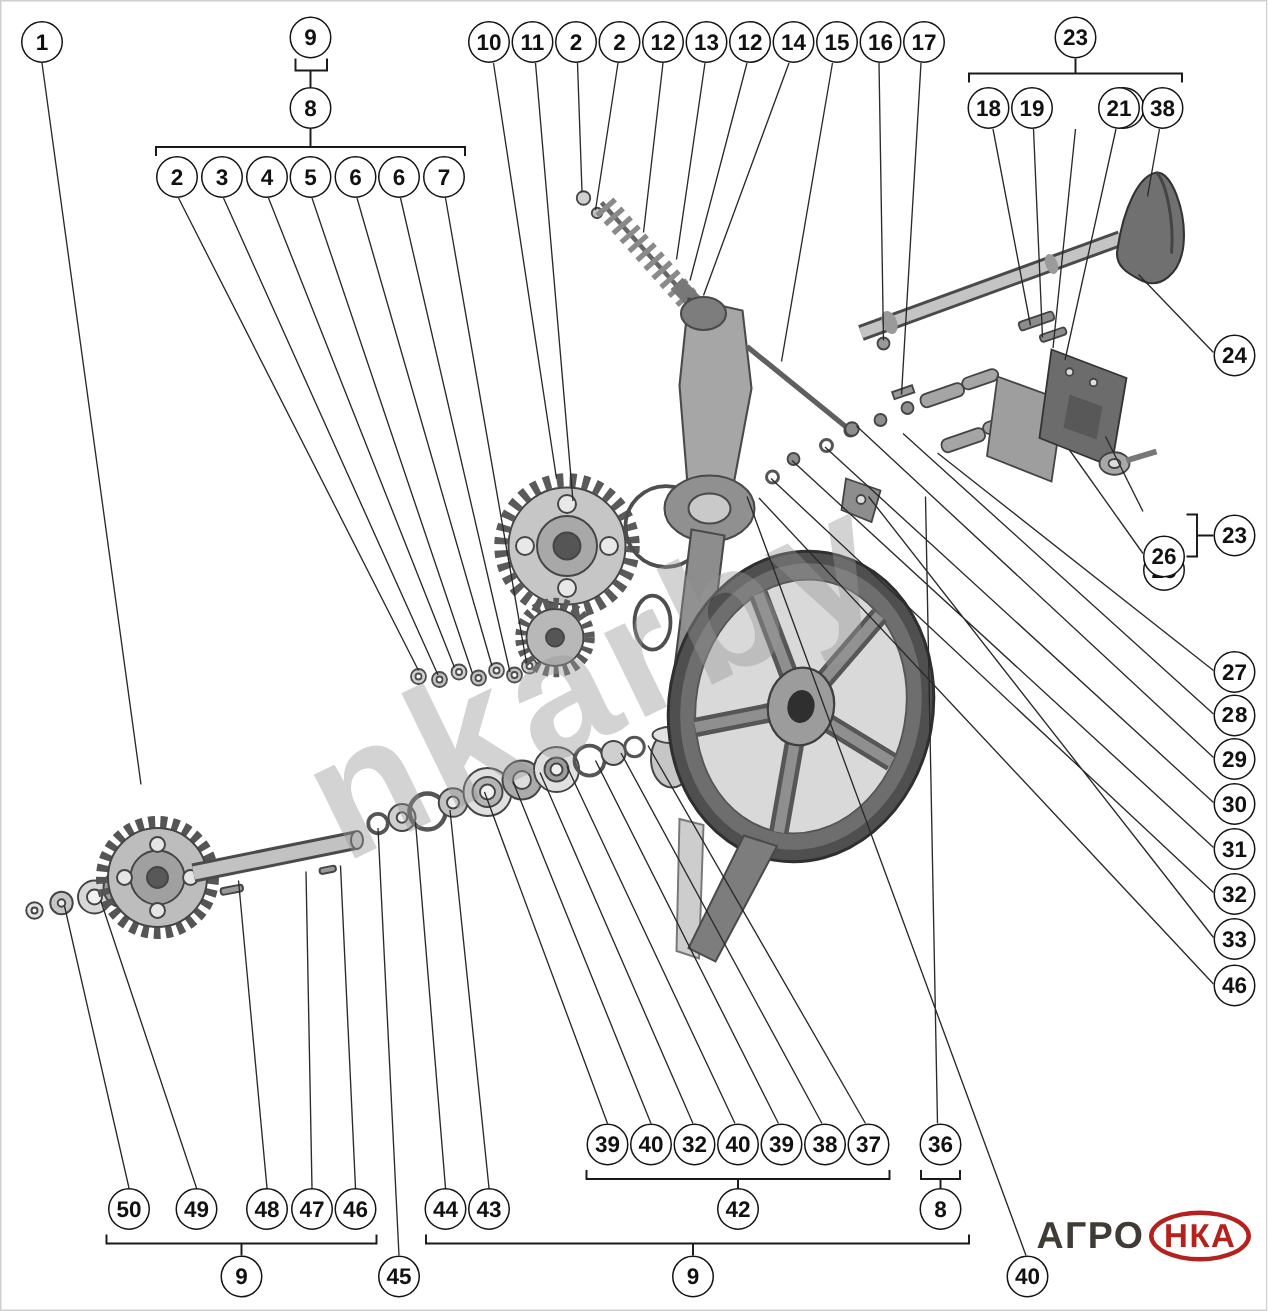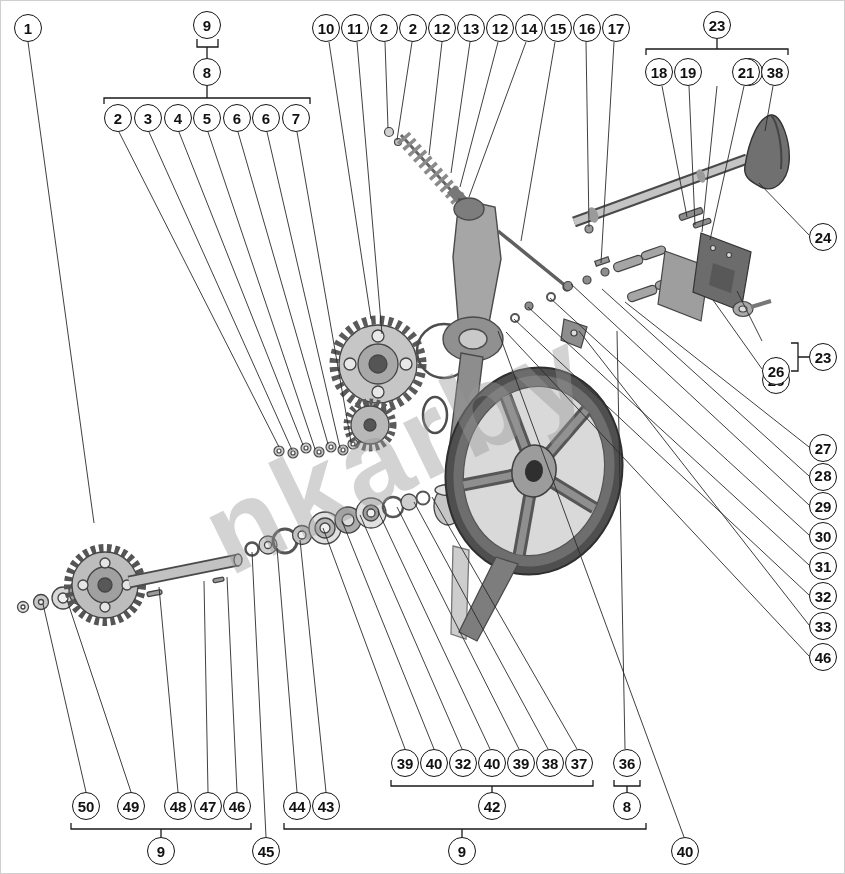--- a/index.html
+++ b/index.html
@@ -283,14 +283,18 @@
       <div class="callout" style="left: 193px; top: 791px;">47</div>
       <div class="callout" style="left: 222px; top: 791px;">46</div>
       <div class="callout" style="left: 282px; top: 791px;">44</div>
       <div class="callout" style="left: 311px; top: 791px;">43</div>
       <div class="callout" style="left: 146px; top: 836px;">9</div>
       <div class="callout" style="left: 251px; top: 836px;">45</div>
       <div class="callout" style="left: 447px; top: 836px;">9</div>
       <div class="callout" style="left: 670px; top: 836px;">40</div>
     </div>
 
+  <div class="logo">
+    <span class="logo-left">АГРО</span>
+    <span class="logo-oval">НКА</span>
+  </div>
 
 </div>
 
 </body></html>

